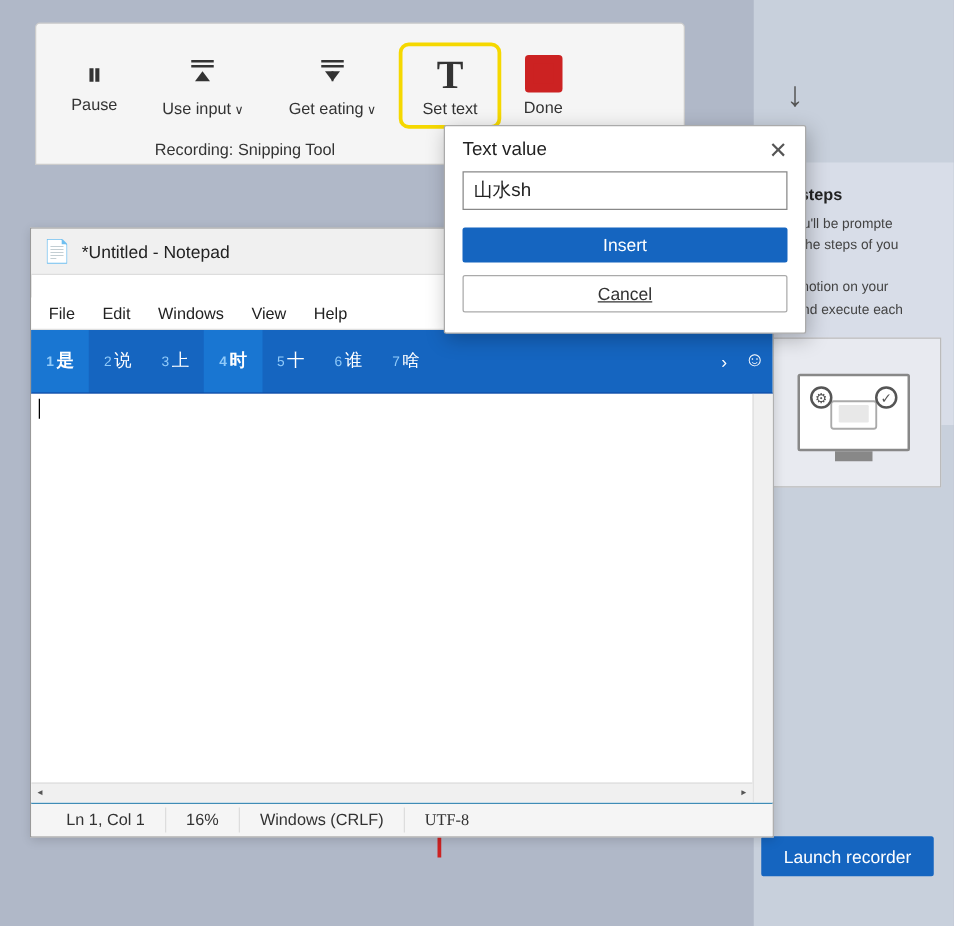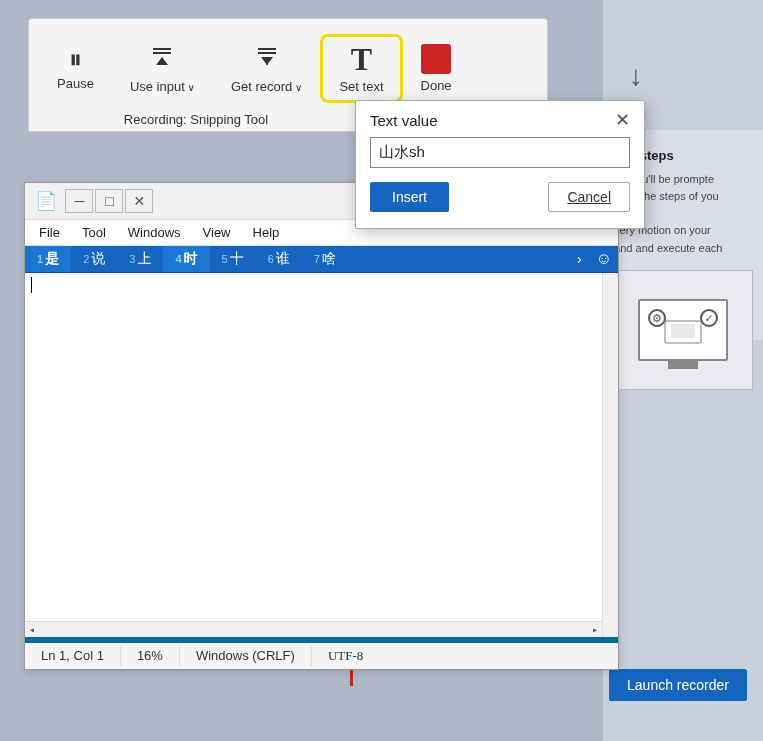--- a/index.html
+++ b/index.html
@@ -113,21 +113,20 @@
       background: #fff;
       border: 1px solid #aaa;
       border-radius: 2px;
       box-shadow: 2px 4px 16px rgba(0,0,0,0.25);
       z-index: 100;
     }
 
     .dialog-titlebar {
       display: flex;
       justify-content: space-between;
-      align-items: center;
       padding: 10px 14px 6px 14px;
     }
 
     .dialog-title {
       font-size: 15px;
       color: #222;
       font-weight: 400;
     }
 
     .dialog-close {
@@ -151,20 +150,21 @@
       font-size: 15px;
       outline: none;
       color: #222;
     }
 
     .dialog-buttons {
       display: flex;
       justify-content: space-between;
       gap: 10px;
       padding: 4px 14px 16px 14px;
+      flex-direction: column;
     }
 
     .btn-insert {
       background: #1565c0;
       color: #fff;
       border: none;
       padding: 6px 22px;
       font-size: 14px;
       cursor: pointer;
       border-radius: 2px;
@@ -232,40 +232,41 @@
       justify-content: center;
       color: #555;
     }
 
     .notepad-menubar {
       display: flex;
       padding: 2px 4px;
       background: #fff;
       border-bottom: 1px solid #e0e0e0;
       gap: 2px;
+      margin-top: 18px;
     }
 
     .menu-item {
       padding: 3px 10px;
       font-size: 13px;
       color: #222;
       cursor: pointer;
     }
 
     
     .ime-bar {
       display: flex;
       align-items: center;
       background: #1565c0;
       border-bottom: 1px solid #0d47a1;
       overflow: hidden;
     }
 
     .ime-candidate {
-      padding: 4px 12px;
+      padding: 16px 12px;
       font-size: 14px;
       color: #fff;
       cursor: pointer;
       white-space: nowrap;
     }
 
     .ime-candidate.active {
       background: #1976d2;
       font-weight: bold;
     }
@@ -341,23 +342,23 @@
     .scroll-arrow {
       font-size: 10px;
       color: #555;
       padding: 0 4px;
       cursor: pointer;
     }
 
     
     .notepad-statusbar {
       display: flex;
-      border-top: 6px solid #0369a1;
+      border-top: 1px solid #0369a1;
       background: #f5f5f5;
-      padding: 3px 0;
+      padding: 3px 12px;
     }
 
     .statusbar-item {
       padding: 2px 16px;
       font-size: 13px;
       color: #333;
       border-right: 1px solid #ddd;
     }
 
     .statusbar-item:last-child {
@@ -513,21 +514,21 @@
   </div>
   <div class="toolbar-item">
     <div class="toolbar-icon">
       <svg width="28" height="28" viewBox="0 0 28 28">
         <line x1="5" y1="6" x2="23" y2="6" stroke="#333" stroke-width="2"></line>
         <line x1="5" y1="10" x2="23" y2="10" stroke="#333" stroke-width="2"></line>
         <polygon points="14,22 8,14 20,14" fill="#333"></polygon>
         <line x1="14" y1="14" x2="14" y2="22" stroke="#333" stroke-width="1.5"></line>
       </svg>
     </div>
-    <span class="toolbar-label toolbar-label-with-arrow">Get record</span>
+    <span class="toolbar-label toolbar-label-with-arrow">Get eating</span>
   </div>
   <div class="toolbar-item set-text">
     <div class="toolbar-icon" style="font-size:32px; font-family: serif; font-weight: bold;">T</div>
     <span class="toolbar-label">Set text</span>
   </div>
   <div class="toolbar-item">
     <div class="done-icon">
       <svg width="16" height="16" viewBox="0 0 16 16">
         <rect width="16" height="16" fill="#cc2222"></rect>
       </svg>
@@ -550,30 +551,31 @@
   </div>
   <div class="dialog-buttons">
     <button class="btn-insert">Insert</button>
     <button class="btn-cancel">Cancel</button>
   </div>
 </div>
 
 <div class="notepad">
   <div class="notepad-titlebar">
     <span class="notepad-icon">📄</span>
+    <span class="notepad-title">*Untitled - Notepad</span>
     <div class="notepad-controls">
       <button class="notepad-btn">─</button>
       <button class="notepad-btn">□</button>
       <button class="notepad-btn">✕</button>
     </div>
   </div>
 
   <div class="notepad-menubar">
     <div class="menu-item">File</div>
-    <div class="menu-item">Tool</div>
+    <div class="menu-item">Edit</div>
     <div class="menu-item">Windows</div>
     <div class="menu-item">View</div>
     <div class="menu-item">Help</div>
   </div>
 
   <div class="ime-bar">
     <div class="ime-candidate active">
       <span class="ime-number">1</span><span>是</span>
     </div>
     <div class="ime-candidate">

